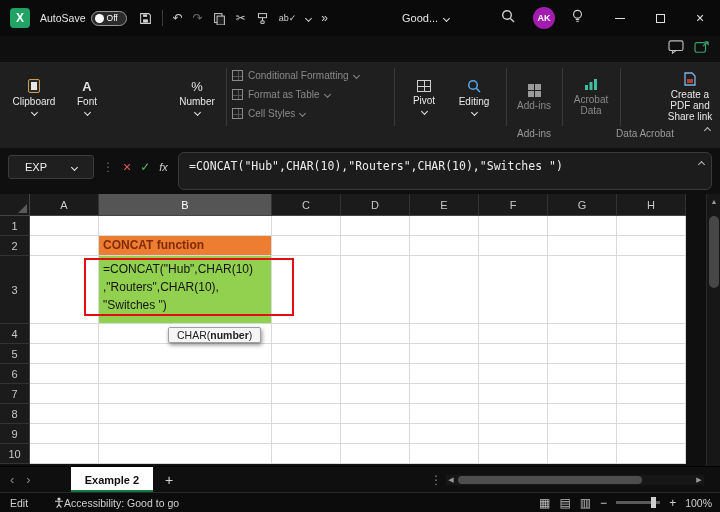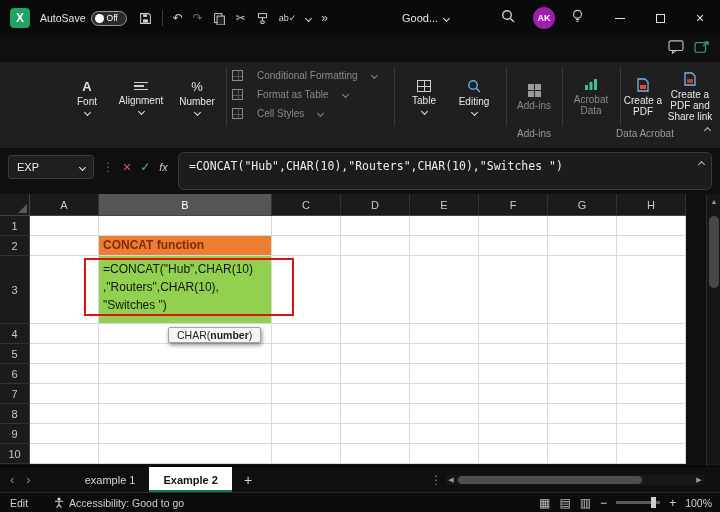--- a/index.html
+++ b/index.html
@@ -31,39 +31,39 @@
   .menu-item { font-size:11px; color:#e6e6e6; height:26px; display:flex; align-items:center; cursor:default; white-space:nowrap; }
   .menu-item.active { font-weight:bold; box-shadow:inset 0 -2px 0 #dcdcdc; }
   .mb-right { position:absolute; right:10px; top:0; height:26px; display:flex; align-items:center; gap:10px; }
 
   
   #ribbon { position:absolute; top:62px; left:0; width:720px; height:86px; background:#1f1f1f; }
   .rb-sep { position:absolute; top:6px; width:1px; height:58px; background:#3a3a3a; }
   .big-btn { position:absolute; top:4px; height:62px; display:flex; flex-direction:column; align-items:center; justify-content:center; gap:3px; font-size:10px; color:#e8e8e8; text-align:center; line-height:11px; }
   .big-btn.disabled { color:#8a8a8a; }
   .styles-rows { position:absolute; left:232px; top:6px; width:156px; display:flex; flex-direction:column; gap:4px; }
-  .style-row { display:flex; align-items:center; gap:14px; font-size:10px; color:#8a8a8a; height:15px; }
+  .style-row { display:flex; align-items:center; gap:5px; font-size:10px; color:#8a8a8a; height:15px; }
   .mini-grid { width:11px; height:11px; border:1px solid #8a8a8a; background:linear-gradient(#555 1px, transparent 1px) 0 5px/11px 11px, linear-gradient(90deg,#555 1px, transparent 1px) 5px 0/11px 11px; flex:none; }
   .grp-label { position:absolute; top:66px; font-size:10px; color:#9a9a9a; text-align:center; }
   .ico { display:block; }
   .font-ico { font-size:13px; font-weight:bold; color:#e0e0e0; line-height:13px; }
   .align-ico { width:14px; }
   .align-ico i { display:block; height:1.5px; background:#cfcfcf; margin:2px 0; }
   .align-ico i:nth-child(2){ width:70%; }
   .pct-ico { font-size:13px; color:#e0e0e0; line-height:13px; }
   .cells-ico { width:14px; height:12px; border:1px solid #cfcfcf; background:linear-gradient(#cfcfcf 1px, transparent 1px) 0 5px/14px 12px, linear-gradient(90deg,#cfcfcf 1px, transparent 1px) 6px 0/14px 12px; }
   .clip-ico { width:12px; height:14px; border:1px solid #d29b4a; border-radius:2px; position:relative; background:#2a2a2a; }
   .clip-ico::after { content:""; position:absolute; left:2px; top:2px; width:6px; height:8px; background:#e8e8e8; }
   .addins-ico { width:13px; height:13px; display:grid; grid-template-columns:1fr 1fr; gap:1px; }
   .addins-ico i { background:#9a9a9a; }
   .ribbon-collapse { position:absolute; right:10px; top:66px; color:#bdbdbd; }
 
   
   #formulabar { position:absolute; top:148px; left:0; width:720px; height:46px; background:#0f0f0f; }
-  .name-box { position:absolute; left:8px; top:7px; width:86px; height:24px; background:#1f1f1f; border:1px solid #3c3c3c; border-radius:3px; display:flex; align-items:center; justify-content:space-between; padding:0 8px; font-size:11px; color:#f0f0f0; }
+  .name-box { position:absolute; left:8px; top:7px; width:86px; height:24px; background:#1f1f1f; border:1px solid #3c3c3c; border-radius:3px; display:flex; align-items:center; justify-content:space-between; padding:0 16px; font-size:11px; color:#f0f0f0; }
   .fb-tools { position:absolute; left:102px; top:7px; height:24px; display:flex; align-items:center; gap:9px; font-size:12px; }
   .fb-x { color:#e05c5c; font-size:14px; }
   .fb-check { color:#58b86b; }
   .fb-fx { font-style:italic; color:#cfcfcf; font-size:11px; }
   .fb-dots { color:#6a6a6a; }
   .formula-field { position:absolute; left:178px; top:4px; width:534px; height:38px; background:#1c1c1c; border:1px solid #3a3a3a; border-radius:6px; display:flex; align-items:flex-start; padding:6px 10px; }
   .formula-text { font-family:"DejaVu Sans Mono", monospace; font-size:11.5px; color:#ececec; white-space:pre; }
   .fb-collapse { position:absolute; right:8px; top:8px; color:#bdbdbd; }
 
   
@@ -94,21 +94,21 @@
   .sheet-tab.active { background:#fff; color:#111; font-weight:bold; box-shadow:inset 0 -2px 0 #107C41; }
   .tab-add { display:flex; align-items:center; padding:0 12px; color:#d6d6d6; font-size:14px; }
   .tab-more { position:absolute; left:430px; top:0; height:26px; display:flex; align-items:center; color:#8a8a8a; font-size:12px; }
   #h-scroll { position:absolute; left:446px; top:8px; width:258px; height:10px; background:#171717; display:flex; align-items:center; }
   #h-scroll .arr { color:#9a9a9a; font-size:7px; width:10px; text-align:center; }
   #h-thumb { position:absolute; left:12px; top:1px; width:184px; height:8px; background:#4d4d4d; border-radius:4px; }
 
   
   #statusbar { position:absolute; top:492px; left:0; width:720px; height:20px; background:#0c0c0c; border-top:1px solid #2a2a2a; font-size:10.5px; color:#d0d0d0; display:flex; align-items:center; }
   .sb-mode { margin-left:10px; }
-  .sb-acc { display:flex; align-items:center; gap:5px; margin-left:26px; }
+  .sb-acc { display:flex; align-items:center; margin-left:26px; }
   .sb-right { position:absolute; right:8px; display:flex; align-items:center; gap:9px; }
   .view-ico { font-size:12px; color:#bdbdbd; }
   .zoom-track { width:44px; height:3px; background:#5a5a5a; position:relative; }
   .zoom-thumb { position:absolute; right:4px; top:-4px; width:5px; height:11px; background:#cfcfcf; }
   .zoom-pm { font-size:12px; color:#cfcfcf; }
 </style>
 </head>
 <body>
 
 <div id="app">
@@ -185,32 +185,28 @@
       <span>
         <svg width="16" height="14" viewBox="0 0 18 16">
             <rect x="1" y="3" width="12" height="11" rx="2" fill="none" stroke="#38a169" stroke-width="1.4"></rect>
             <path d="M10 7l6-5M16 2l-4 0M16 2l0 4" stroke="#38a169" stroke-width="1.4" fill="none"></path>
           </svg>
       </span>
     </div>
   </div>
 
   <div id="ribbon">
+    <div class="big-btn" style="left:8px;width:52px">
+      <span class="ico clip-ico"></span>
+      <span>Clipboard</span>
+      <span class="chev"></span>
+    </div>
     <div class="big-btn" style="left:66px;width:42px">
       <span class="ico font-ico">A</span>
       <span>Font</span>
-      <span class="chev"></span>
-    </div>
-    <div class="big-btn" style="left:112px;width:58px">
-      <span class="ico align-ico">
-          <i></i>
-          <i></i>
-          <i></i>
-        </span>
-      <span>Alignment</span>
       <span class="chev"></span>
     </div>
     <div class="big-btn" style="left:174px;width:46px">
       <span class="ico pct-ico">%</span>
       <span>Number</span>
       <span class="chev"></span>
     </div>
 
     <div class="rb-sep" style="left:226px"></div>
 
@@ -229,21 +225,21 @@
           <span class="mini-grid"></span>
           <span>Cell Styles</span>
           <span class="chev"></span>
         </div>
       </div>
 
     <div class="rb-sep" style="left:394px"></div>
 
     <div class="big-btn" style="left:402px;width:44px">
       <span class="ico cells-ico"></span>
-      <span>Table</span>
+      <span>Pivot</span>
       <span class="chev"></span>
     </div>
     <div class="big-btn" style="left:450px;width:48px">
       <svg width="14" height="14" viewBox="0 0 14 14">
           <circle cx="6" cy="6" r="4.3" fill="none" stroke="#57a9e8" stroke-width="1.5"></circle>
           <line x1="9.4" y1="9.4" x2="13" y2="13" stroke="#57a9e8" stroke-width="1.5"></line>
         </svg>
       <span>Editing</span>
       <span class="chev"></span>
     </div>
@@ -267,27 +263,20 @@
       <svg width="14" height="13" viewBox="0 0 14 13">
           <rect x="1" y="7" width="3" height="5" fill="#3fbf9f"></rect>
           <rect x="5.5" y="4" width="3" height="8" fill="#3fbf9f"></rect>
           <rect x="10" y="1" width="3" height="11" fill="#3fbf9f"></rect>
         </svg>
       <span>Acrobat Data</span>
     </div>
 
     <div class="rb-sep" style="left:620px"></div>
 
-    <div class="big-btn" style="left:622px;width:42px">
-      <svg width="12" height="14" viewBox="0 0 12 14">
-          <path d="M1 1h7l3 3v9H1z" fill="none" stroke="#7ab3e8" stroke-width="1.3"></path>
-          <rect x="3" y="7" width="6" height="4" fill="#e04b3a"></rect>
-        </svg>
-      <span>Create a PDF</span>
-    </div>
     <div class="big-btn" style="left:662px;width:56px">
       <svg width="12" height="14" viewBox="0 0 12 14">
           <path d="M1 1h7l3 3v9H1z" fill="none" stroke="#7ab3e8" stroke-width="1.3"></path>
           <path d="M3 8h6M3 10h6" stroke="#e04b3a" stroke-width="1.5"></path>
         </svg>
       <span>Create a PDF and Share link</span>
     </div>
     <div class="grp-label" style="left:600px;width:90px">Data Acrobat</div>
     <span class="chev up ribbon-collapse"></span>
   </div>
@@ -450,21 +439,20 @@
       <div id="v-thumb"></div>
     </div>
   </div>
 
   <div id="tabbar">
     <div class="tab-nav">
       <span>‹</span>
       <span>›</span>
     </div>
     <div style="display:flex;margin-left:30px">
-        <div class="sheet-tab">example 1</div>
         <div class="sheet-tab active">Example 2</div>
       </div>
     <div class="tab-add">+</div>
     <div class="tab-more">⋮</div>
     <div id="h-scroll">
       <span class="arr" style="position:absolute;left:0">◀</span>
       <div id="h-thumb"></div>
       <span class="arr" style="position:absolute;right:0">▶</span>
     </div>
   </div>

